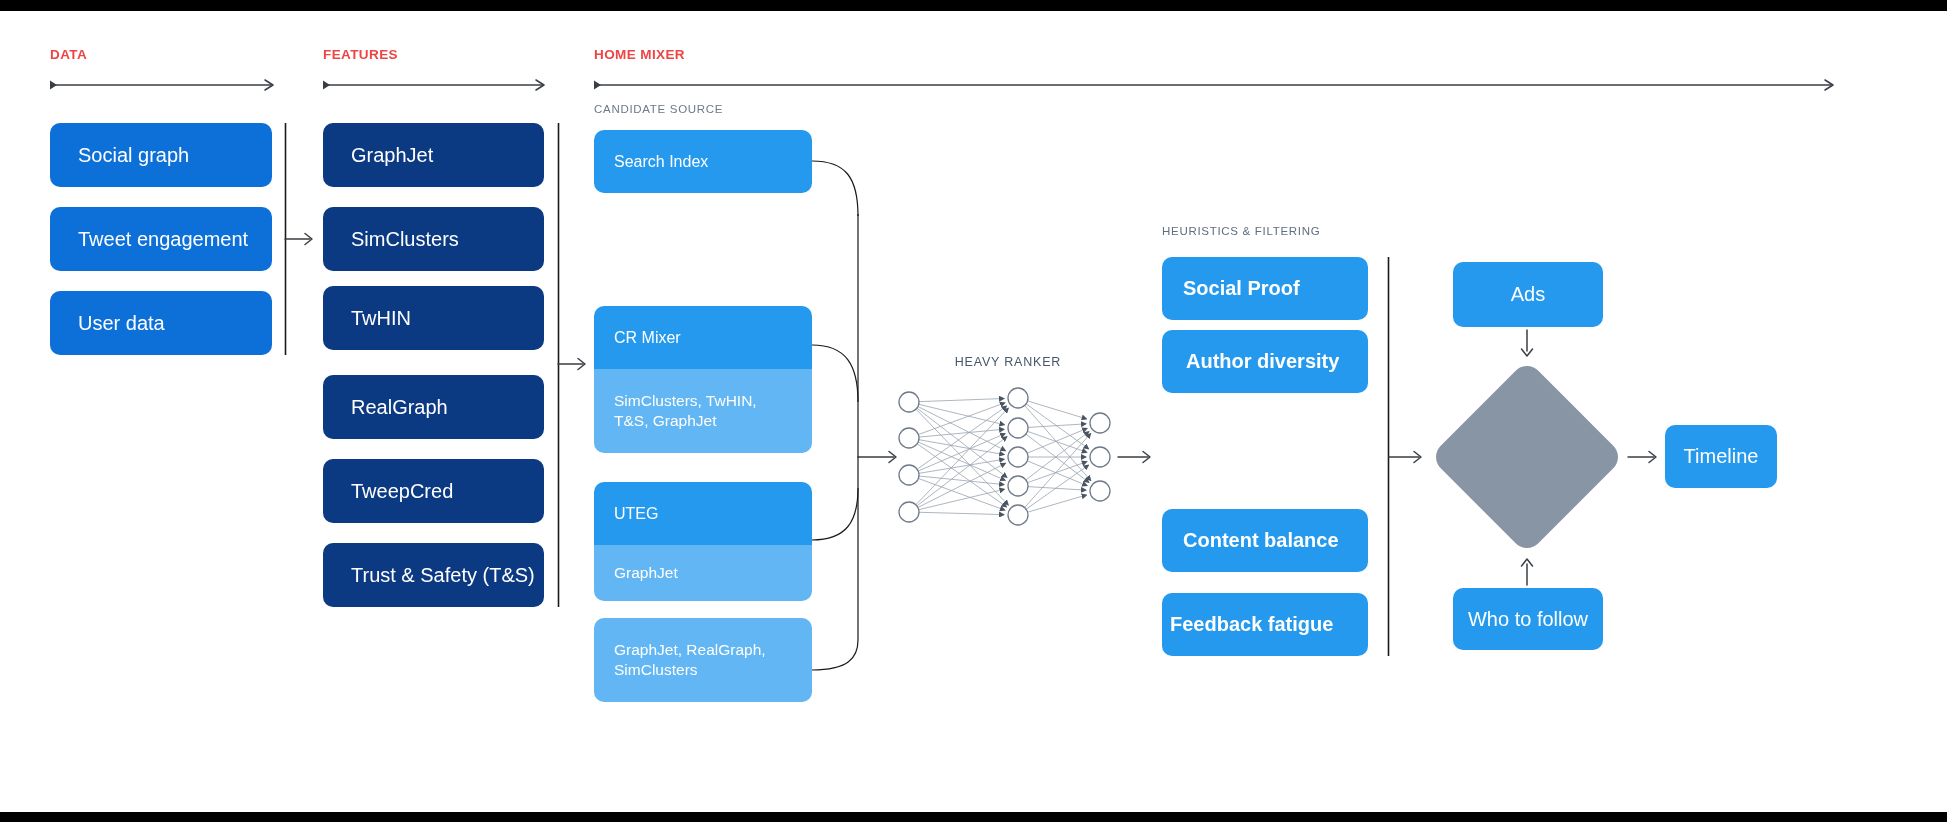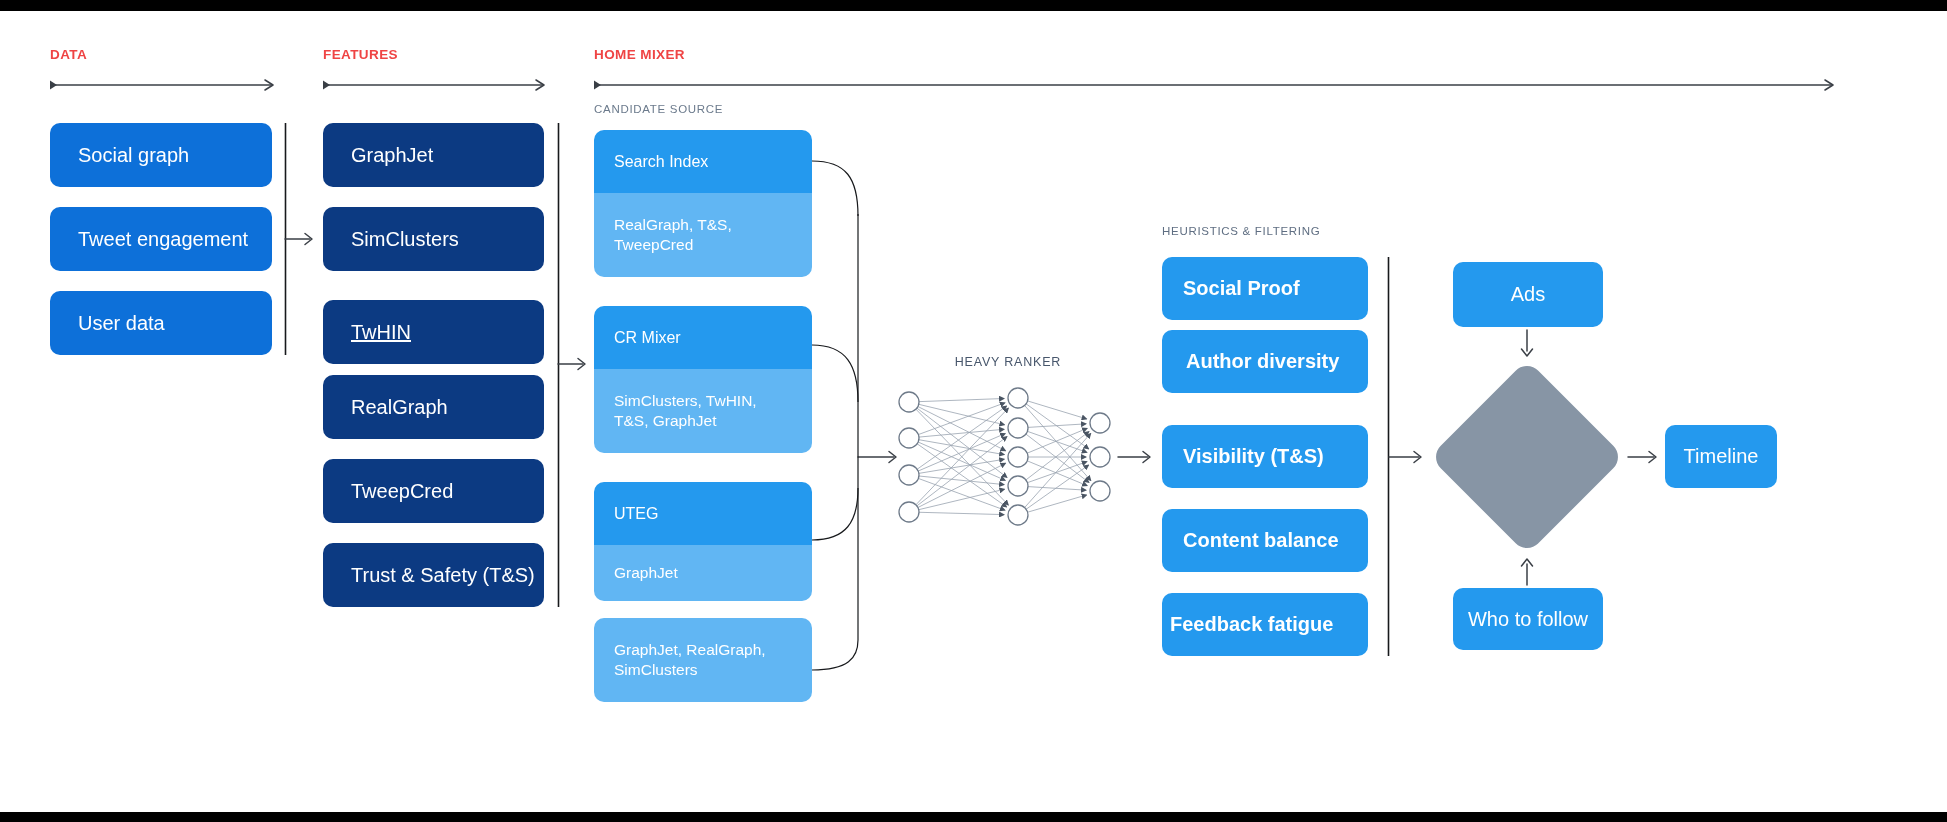--- a/index.html
+++ b/index.html
@@ -168,49 +168,47 @@
         <circle cx="1100" cy="491" r="10" class="nn-node"></circle>
       </g>
   </svg>
 
   <div class="box data" style="top:123px;">Social graph</div>
   <div class="box data" style="top:207px;">Tweet engagement</div>
   <div class="box data" style="top:291px;">User data</div>
 
   <div class="box feature" style="top:123px;">GraphJet</div>
   <div class="box feature" style="top:207px;">SimClusters</div>
-  <div class="box feature" style="top:300px;text-decoration:underline;">TwHIN</div>
+  <div class="box feature" style="top:286px;">TwHIN</div>
   <div class="box feature" style="top:375px;">RealGraph</div>
   <div class="box feature" style="top:459px;">TweepCred</div>
   <div class="box feature" style="top:543px;">Trust &amp; Safety (T&amp;S)</div>
 
   <div class="sub-label" style="left:594px;top:103px;">CANDIDATE SOURCE</div>
 
   <div class="cand" style="top:130px;">
     <div class="head">Search Index</div>
-    <div class="feat" style="height:84px;">RealGraph, T&amp;S, TweepCred</div>
   </div>
   <div class="cand" style="top:306px;">
     <div class="head">CR Mixer</div>
     <div class="feat" style="height:84px;">SimClusters, TwHIN, T&amp;S, GraphJet</div>
   </div>
   <div class="cand" style="top:482px;">
     <div class="head">UTEG</div>
     <div class="feat" style="height:56px;">GraphJet</div>
   </div>
   <div class="cand" style="top:618px;">
     <div class="feat" style="height:84px;">GraphJet, RealGraph, SimClusters</div>
   </div>
 
   <div class="nn-label" style="left:928px;top:355px;width:160px;">HEAVY RANKER</div>
 
   <div class="sub-label" style="left:1162px;top:225px;color:#5f6e82;">HEURISTICS &amp; FILTERING</div>
   <div class="box heuristic" style="top:257px;">Social Proof</div>
   <div class="box heuristic" style="top:330px;padding-left:24px;">Author diversity</div>
-  <div class="box heuristic" style="top:425px;">Visibility (T&amp;S)</div>
   <div class="box heuristic" style="top:509px;">Content balance</div>
   <div class="box heuristic" style="top:593px;padding-left:8px;">Feedback fatigue</div>
 
   <div class="box center" style="left:1453px;top:262px;width:150px;height:65px;">Ads</div>
   <div class="diamond"></div>
   <div class="box center" style="left:1453px;top:588px;width:150px;height:62px;">Who to follow</div>
 
   <div class="box center" style="left:1665px;top:425px;width:112px;height:63px;">Timeline</div>
 
 </div>

